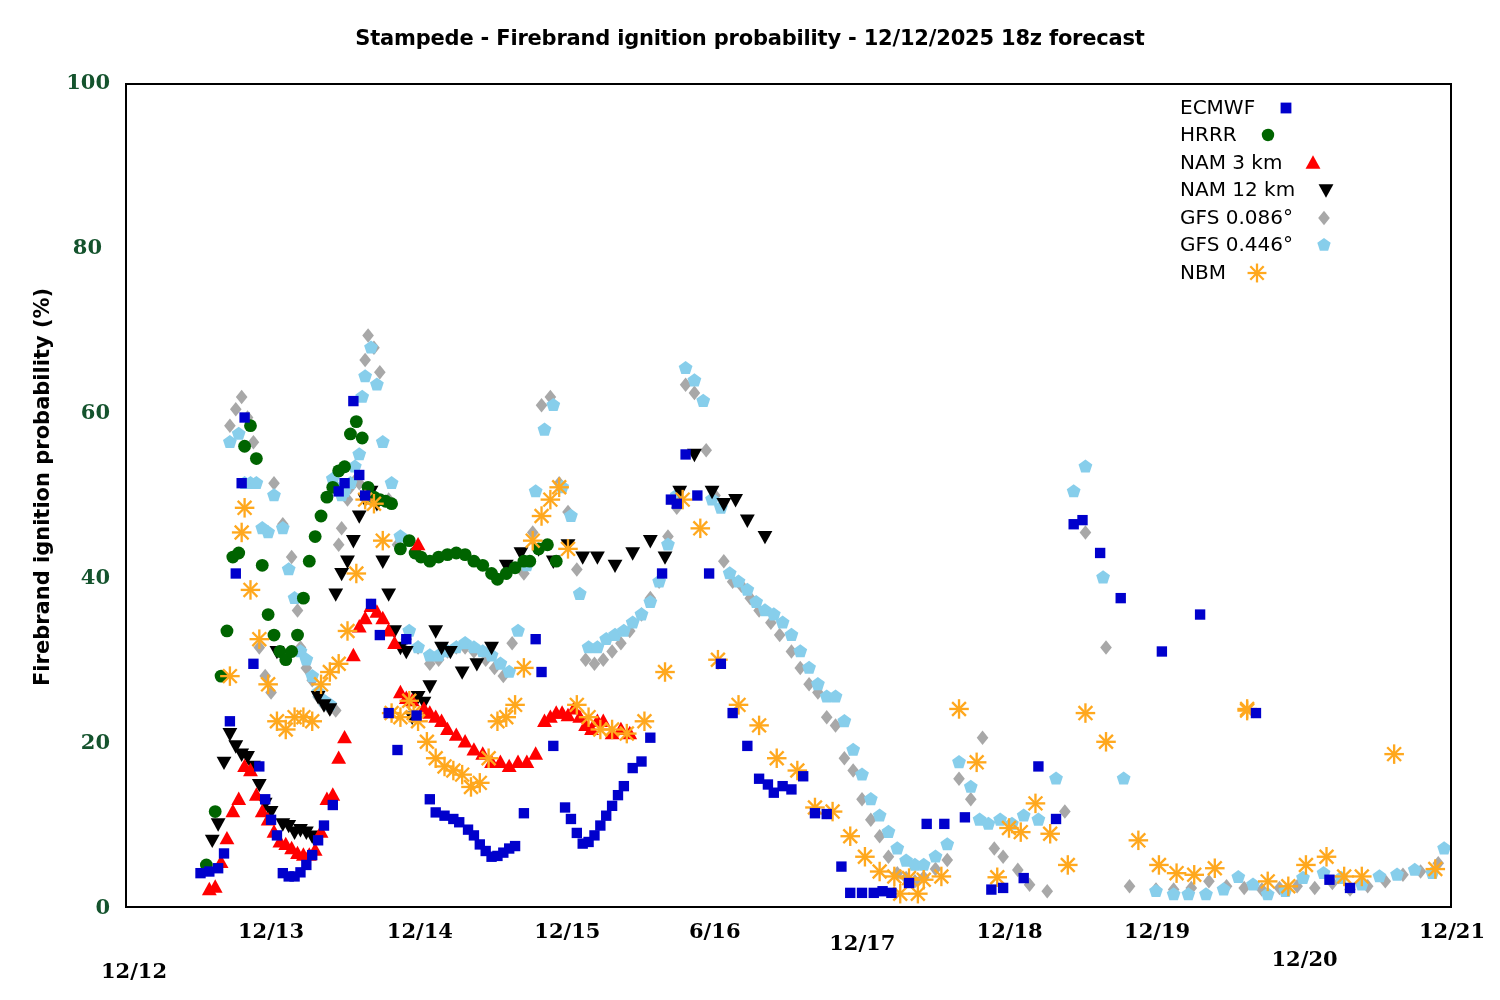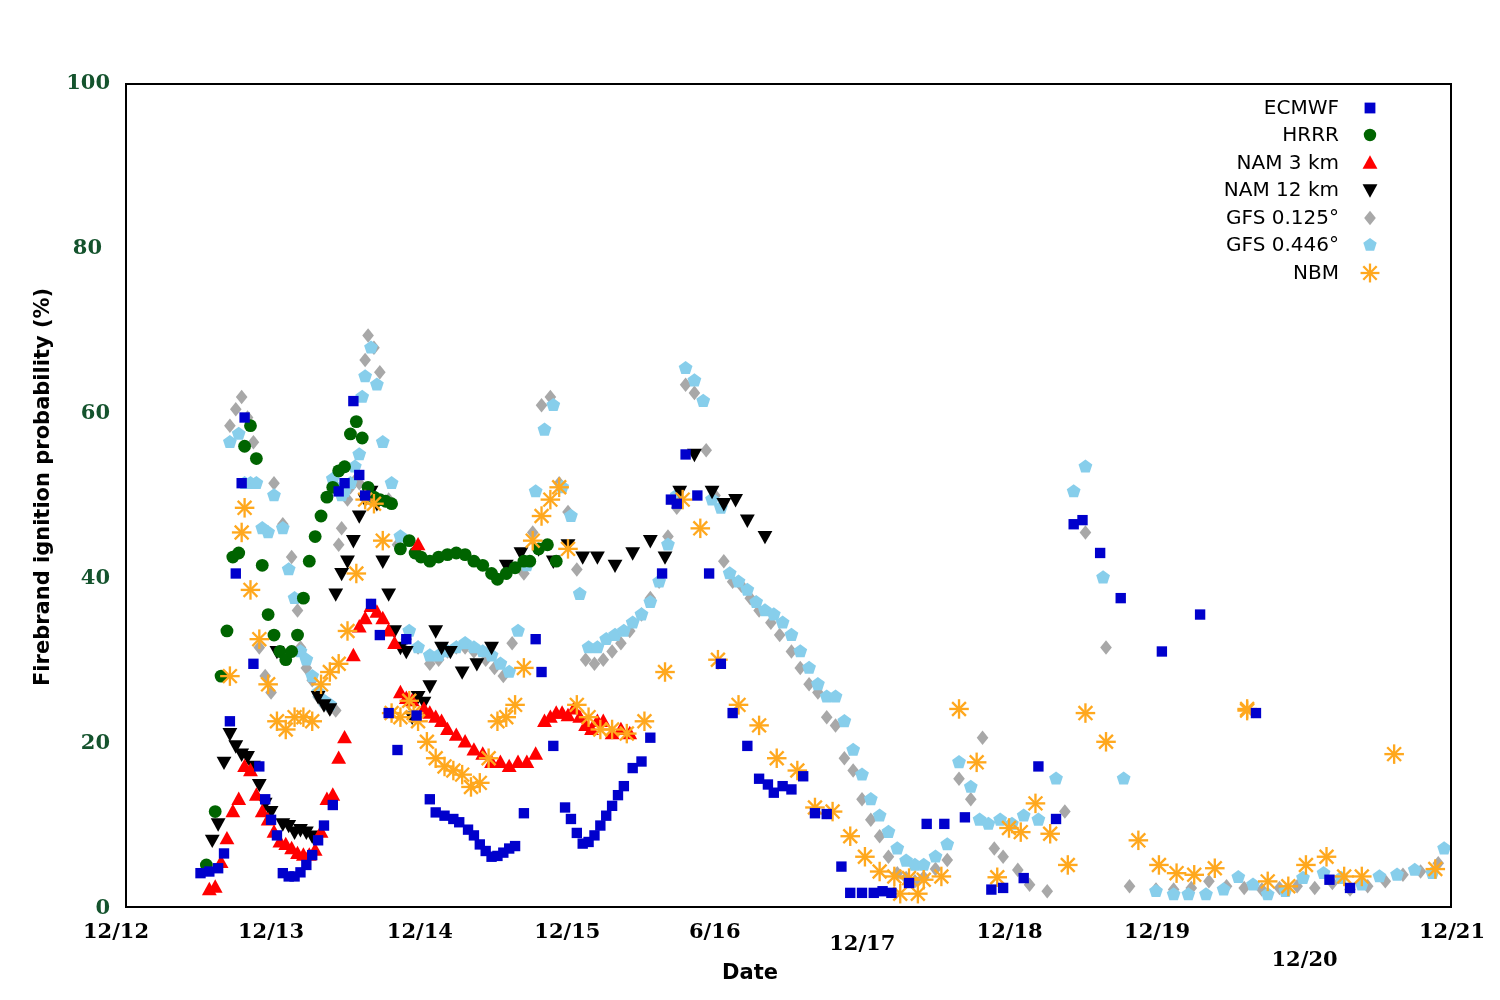--- a/index.html
+++ b/index.html
@@ -39,54 +39,55 @@
   }
   .xtick-mark{position:absolute;width:2px;background:#000;}
   #xlabel{
     position:absolute;left:0;top:960px;width:1500px;text-align:center;
     font-family:"DejaVu Sans",sans-serif;font-weight:bold;font-size:21px;color:#000;
   }
 
   
   #legend{position:absolute;left:1180px;top:93px;width:215px;}
   .legend-row{
-    display:flex;align-items:center;justify-content:flex-end;
+    display:flex;align-items:center;
     height:27.5px;
   }
   .legend-text{
     font-family:"DejaVu Sans",sans-serif;font-size:20px;color:#000;
     text-align:right;white-space:nowrap;padding-right:10px;
   }
   .legend-sym{width:46px;height:22px;position:relative;flex:0 0 46px;}
   .legend-sym svg{position:absolute;left:10px;top:1px;}
 </style>
 </head>
 <body>
 
 <div id="root">
 
+  <div id="chart-title">Stampede - Firebrand ignition probability - 12/12/2025 18z forecast</div>
 
   <div id="ylabel-wrap">
     <div id="ylabel" style="left: 30px; top: 685.5px;">Firebrand ignition probability (%)</div>
   </div>
 
   <div id="yticks">
       <div class="ytick-label" style="right: auto; left: 30px; width: 80px; top: 894px;">0</div>
       <div class="ytick-label" style="right: auto; left: 30px; width: 80px; top: 729px;">20</div>
       <div class="ytick-mark" style="left: 125px; top: 743px; width: 13px;"></div>
       <div class="ytick-label" style="right: auto; left: 30px; width: 80px; top: 564px;">40</div>
       <div class="ytick-mark" style="left: 125px; top: 578px; width: 13px;"></div>
       <div class="ytick-label" style="right: auto; left: 30px; width: 80px; top: 399px;">60</div>
       <div class="ytick-mark" style="left: 125px; top: 413px; width: 13px;"></div>
       <div class="ytick-label" style="right: auto; left: 22px; width: 80px; top: 234px;">80</div>
       <div class="ytick-mark" style="left: 125px; top: 248px; width: 13px;"></div>
       <div class="ytick-label" style="right: auto; left: 30px; width: 80px; top: 69px;">100</div>
     </div>
   <div id="xticks">
-      <div class="xtick-label" style="left: 56px; width: 120px;">12/12</div>
+      <div class="xtick-label" style="left: 74px; width: 120px; margin-top: 40px;">12/12</div>
       <div class="xtick-label" style="left: 211px; width: 120px;">12/13</div>
       <div class="xtick-mark" style="left: 272.444px; top: 895px; height: 13px;"></div>
       <div class="xtick-label" style="left: 359.889px; width: 120px;">12/14</div>
       <div class="xtick-mark" style="left: 419.889px; top: 895px; height: 13px;"></div>
       <div class="xtick-label" style="left: 507.333px; width: 120px;">12/15</div>
       <div class="xtick-mark" style="left: 567.333px; top: 895px; height: 13px;"></div>
       <div class="xtick-label" style="left: 654.778px; width: 120px;">6/16</div>
       <div class="xtick-mark" style="left: 714.778px; top: 895px; height: 13px;"></div>
       <div class="xtick-label" style="left: 802.222px; width: 120px; margin-top: 12px;">12/17</div>
       <div class="xtick-mark" style="left: 862.222px; top: 895px; height: 13px;"></div>
@@ -1184,21 +1185,20 @@
           <rect x="991.5244444444444" y="510.425" width="10.4" height="10.4" fill="#0000CC"></rect>
           <rect x="1032.808888888889" y="564.05" width="10.4" height="10.4" fill="#0000CC"></rect>
           <rect x="1071.1444444444444" y="526.925" width="10.4" height="10.4" fill="#0000CC"></rect>
           <rect x="1127.1733333333332" y="625.925" width="10.4" height="10.4" fill="#0000CC"></rect>
           <rect x="1200.8955555555556" y="793.4" width="10.4" height="10.4" fill="#0000CC"></rect>
           <rect x="1221.5377777777778" y="801.65" width="10.4" height="10.4" fill="#0000CC"></rect>
         </g>
       </svg>
   </div>
 
-  <div id="xlabel">Date</div>
 
   <div id="legend">
       <div class="legend-row">
         <span class="legend-text">ECMWF</span>
         <span class="legend-sym">
           <svg width="22" height="22">
             <rect x="5.6" y="5.6" width="10.8" height="10.8" fill="#0000CC"></rect>
           </svg>
         </span>
       </div>
@@ -1220,21 +1220,21 @@
       </div>
       <div class="legend-row">
         <span class="legend-text">NAM 12 km</span>
         <span class="legend-sym">
           <svg width="22" height="22">
             <polygon points="11,18.83 3.5615000000000006,5.3624 18.438499999999998,5.3624" fill="#000000"></polygon>
           </svg>
         </span>
       </div>
       <div class="legend-row">
-        <span class="legend-text">GFS 0.125°</span>
+        <span class="legend-text">GFS 0.086°</span>
         <span class="legend-sym">
           <svg width="22" height="22">
             <polygon points="11,3.709999999999999 16.832,11 11,18.29 5.167999999999999,11" fill="#A8A8A8"></polygon>
           </svg>
         </span>
       </div>
       <div class="legend-row">
         <span class="legend-text">GFS 0.446°</span>
         <span class="legend-sym">
           <svg width="22" height="22">

